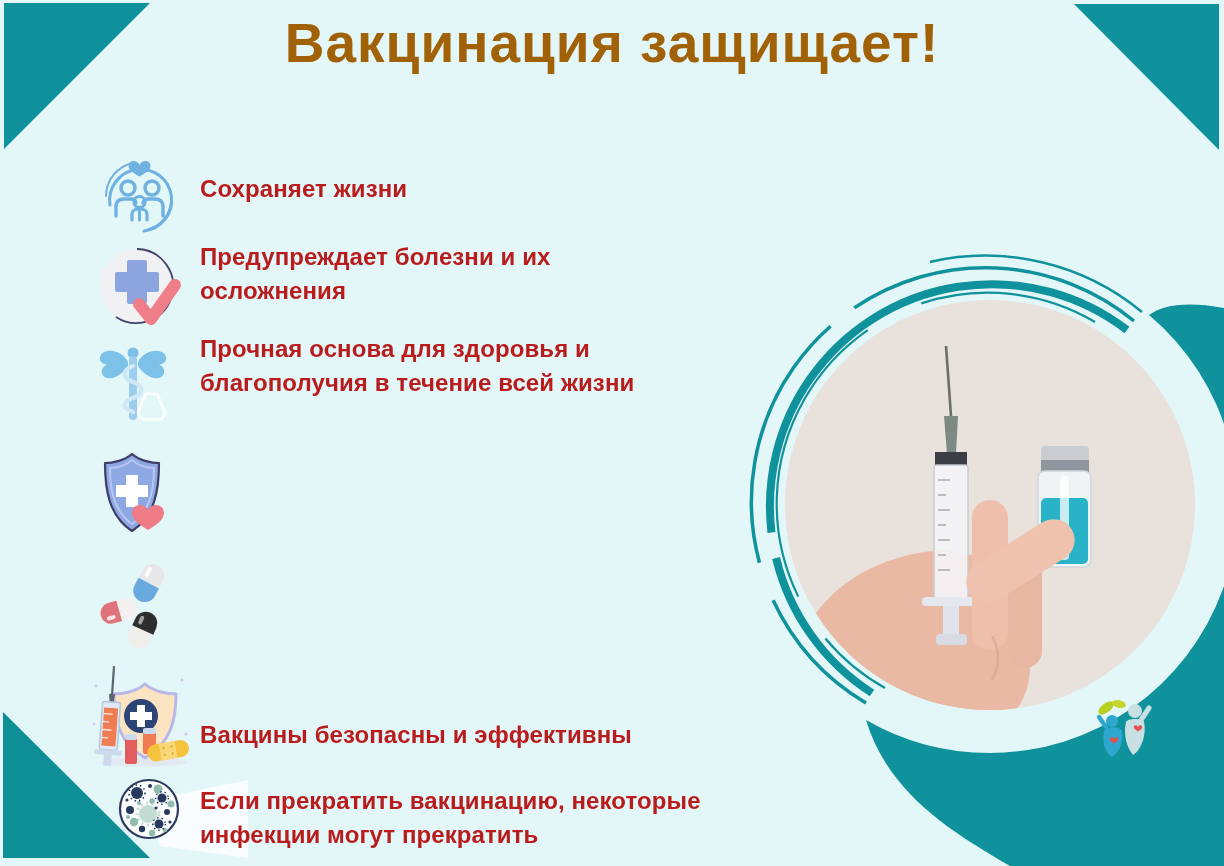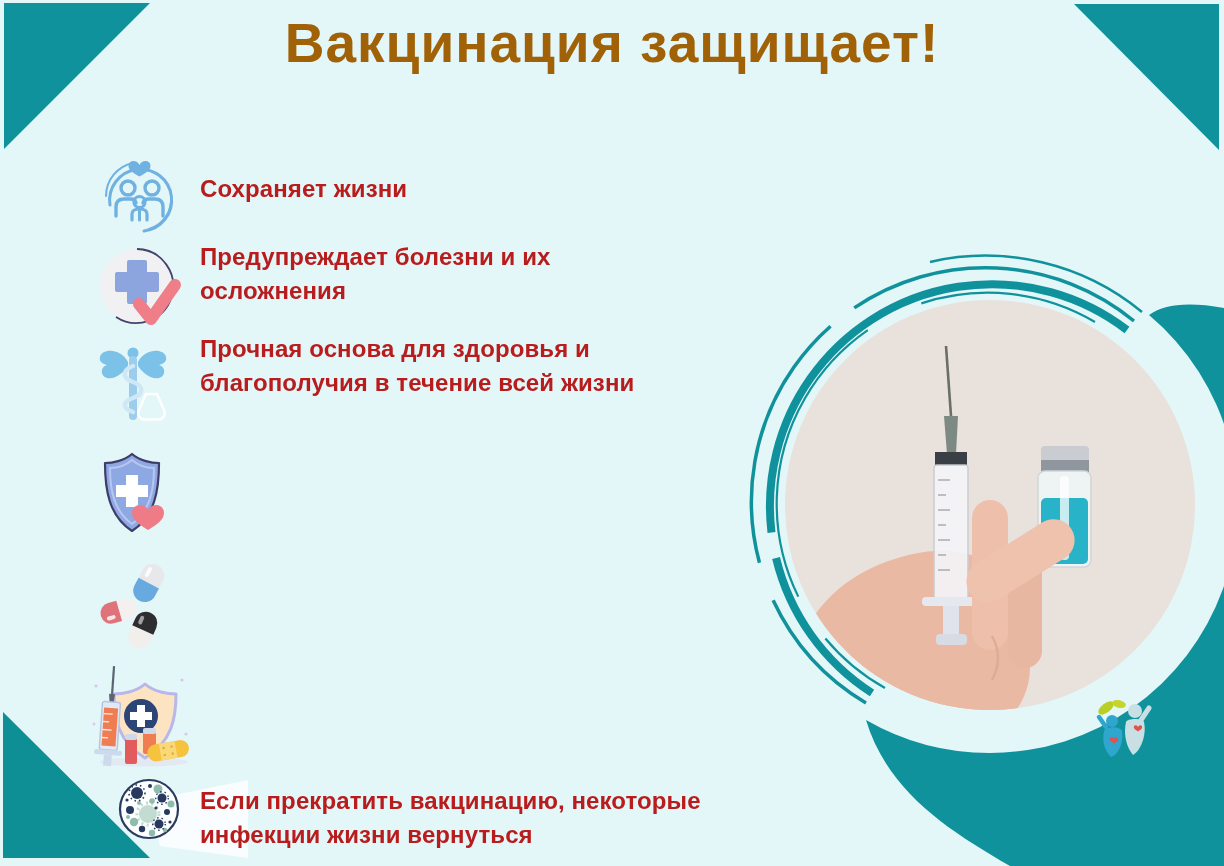--- a/index.html
+++ b/index.html
@@ -206,20 +206,21 @@
           <circle cx="25" cy="12" r="1.2" fill="#e0a92c"></circle>
       </g>
       <g fill="#d9c6ee">
           <circle cx="8" cy="22" r="1.6"></circle>
           <circle cx="94" cy="16" r="1.6"></circle>
           <circle cx="98" cy="70" r="1.6"></circle>
           <circle cx="6" cy="60" r="1.4"></circle>
         </g>
     </svg>
   </div>
+  <div class="benefit-text" style="top:718px; width:520px;">Вакцины безопасны и эффективны</div>
 
   <div class="benefit-icon" style="left:117px; top:777px;">
     <svg width="64" height="64" viewBox="0 0 64 64">
       <circle cx="32" cy="32" r="29" fill="#fdfefe" stroke="#2c3a5e" stroke-width="2.2"></circle>
       <circle cx="31" cy="37" r="9" fill="#c2dcd2"></circle>
       <circle cx="31" cy="37" r="11" fill="none" stroke="#c2dcd2" stroke-width="3" stroke-dasharray="2 3.5"></circle>
       <g fill="#27395e">
         <circle cx="20" cy="16" r="6"></circle>
           <circle cx="45" cy="21" r="4.5"></circle>
           <circle cx="13" cy="33" r="4"></circle>
@@ -240,15 +241,15 @@
           <circle cx="35" cy="24" r="2.8"></circle>
           <circle cx="11" cy="40" r="2"></circle>
         <circle cx="48" cy="53" r="2.2"></circle>
           <circle cx="22" cy="26" r="2"></circle>
       </g>
       <circle cx="20" cy="16" r="8" fill="none" stroke="#27395e" stroke-width="1.6" stroke-dasharray="1.5 3"></circle>
       <circle cx="45" cy="21" r="6.3" fill="none" stroke="#27395e" stroke-width="1.4" stroke-dasharray="1.5 3"></circle>
       <circle cx="42" cy="47" r="6.3" fill="none" stroke="#27395e" stroke-width="1.4" stroke-dasharray="1.5 3"></circle>
     </svg>
   </div>
-  <div class="benefit-text" style="top:784px; width:560px;">Если прекратить вакцинацию, некоторые инфекции жизни вернуться</div>
+  <div class="benefit-text" style="top:784px; width:560px;">Если прекратить вакцинацию, некоторые инфекции могут прекратить</div>
 
 </div>
 
 </body></html>

